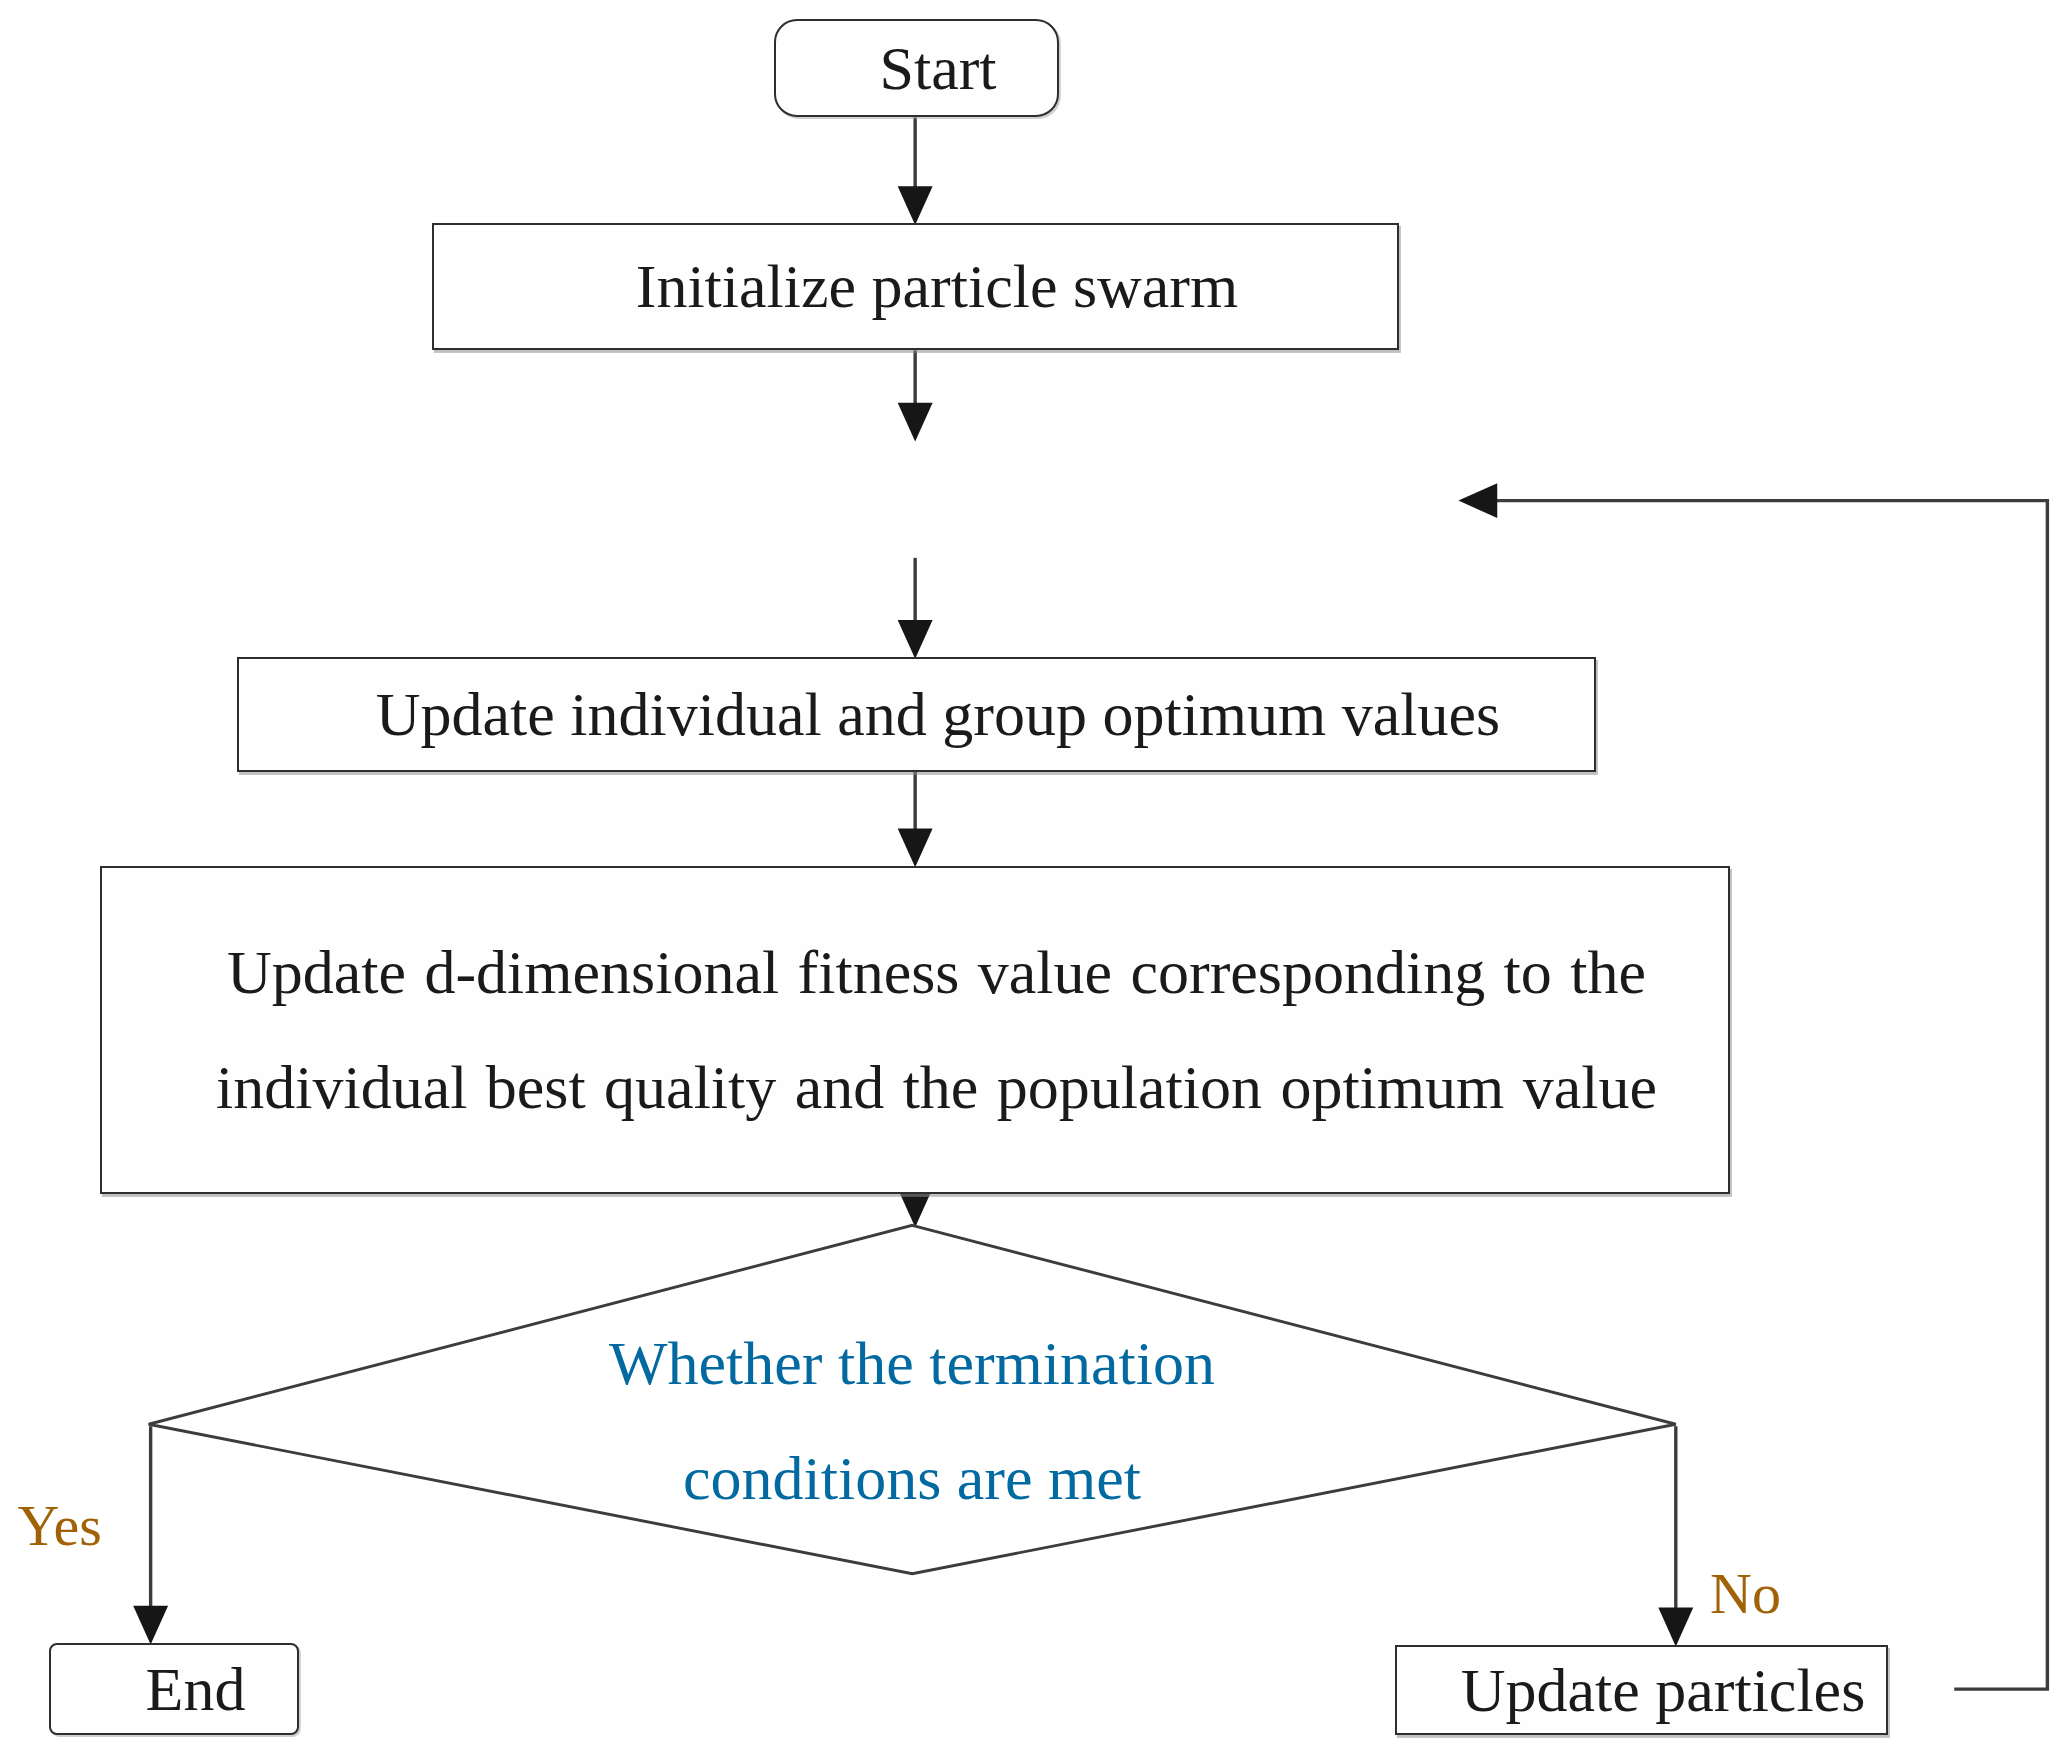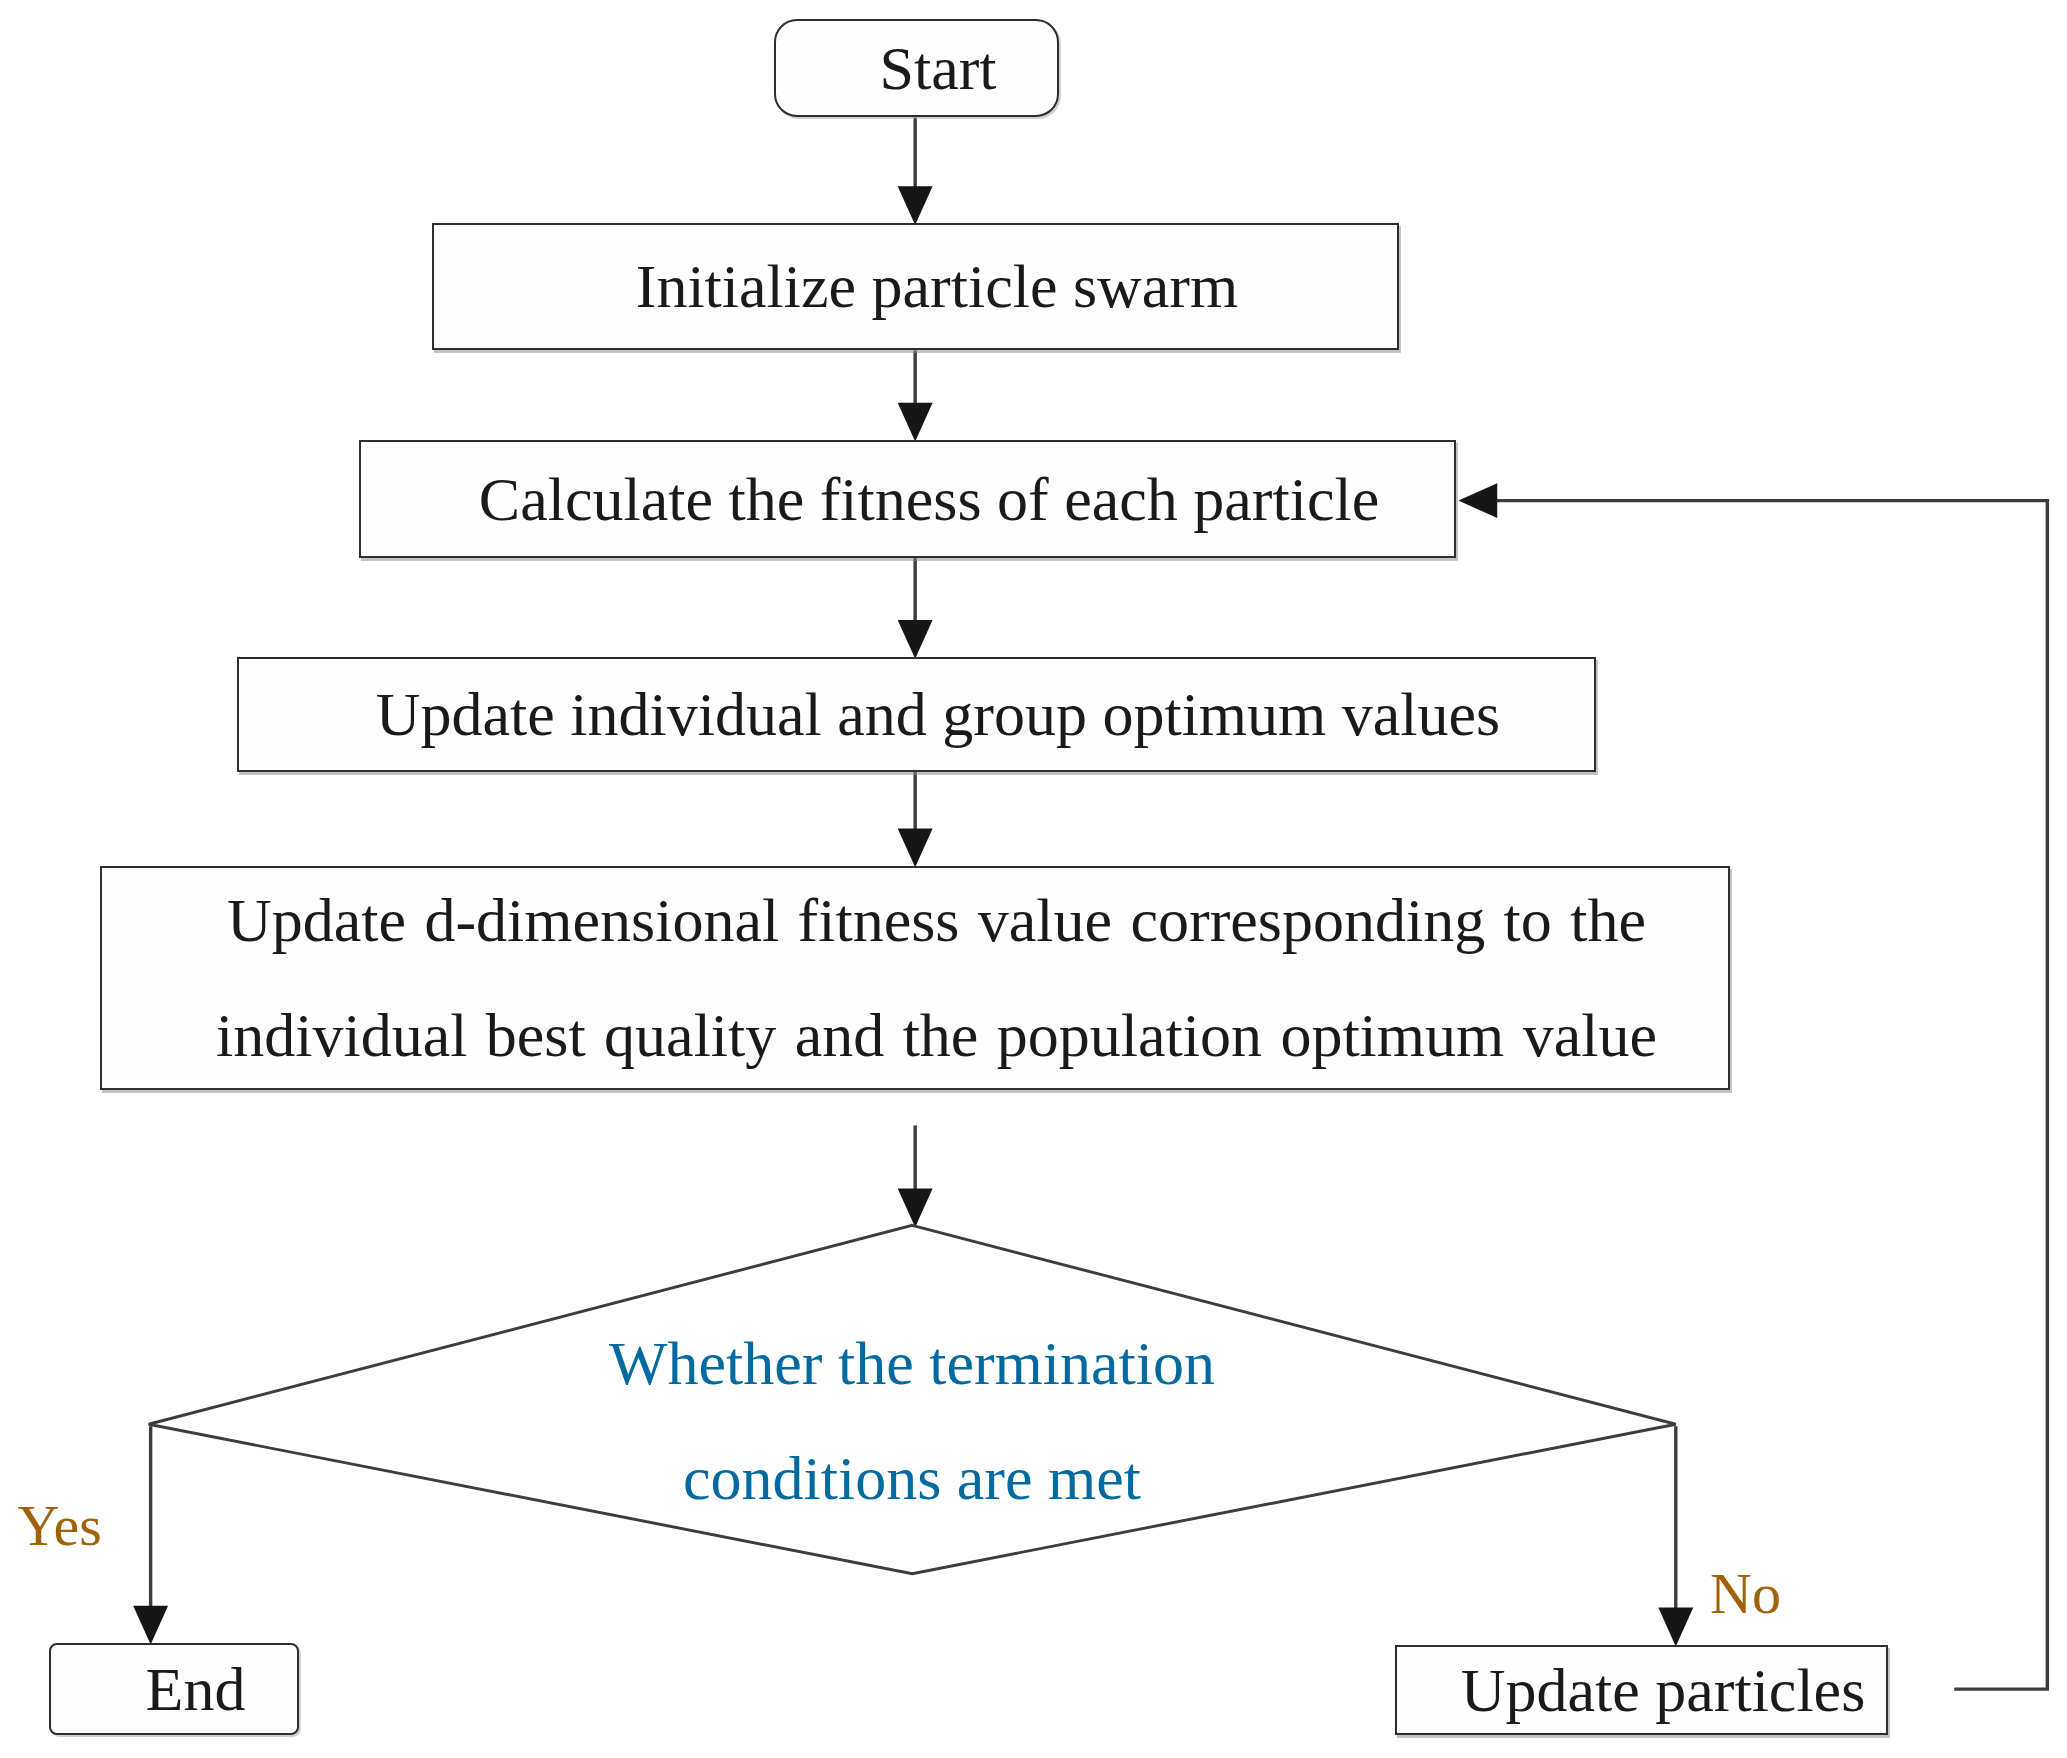--- a/index.html
+++ b/index.html
@@ -51,21 +51,21 @@
     padding-left: 43px;
   }
   .terminator {
     border-radius: 23px;
     box-shadow: 1.9px 1.9px 0 rgba(150,150,150,0.45);
   }
   .node-start        { left: 774px;  top: 19.4px;   width: 285px;  height: 98px; }
   .node-initialize   { left: 432px;  top: 223px;  width: 967px;  height: 127px; }
   .node-calculate    { left: 359px;  top: 440px;  width: 1097px; height: 118px; }
   .node-update-opt   { left: 237px;  top: 657px;  width: 1359px; height: 115px; }
-  .node-update-d     { left: 100px;  top: 866px;  width: 1630px; height: 224px;
+  .node-update-d     { left: 100px;  top: 866px;  width: 1630px; height: 328px;
                        flex-direction: column; word-spacing: 2.9px; }
   .node-update-d .line, .decision-label .line {
     display: block;
     height: 115px;
     line-height: 115px;
     white-space: nowrap;
   }
   .node-end          { left: 49px;   top: 1643px; width: 250px;  height: 92px; border-radius: 8px; }
   .node-update-part  { left: 1395px; top: 1645px; width: 493px;  height: 90px; }
   .decision-label {
@@ -121,23 +121,20 @@
   </svg>
 
   <div class="node terminator node-start">
     <span>Start</span>
   </div>
 
   <div class="node node-initialize">
     <span>Initialize particle swarm</span>
   </div>
 
-  <div class="node node-calculate">
-    <span>Calculate the fitness of each particle</span>
-  </div>
 
   <div class="node node-update-opt">
     <span>Update individual and group optimum values</span>
   </div>
 
   <div class="node node-update-d">
     <span class="line">Update d-dimensional fitness value corresponding to the</span>
     <span class="line">individual best quality and the population optimum value</span>
   </div>
 

